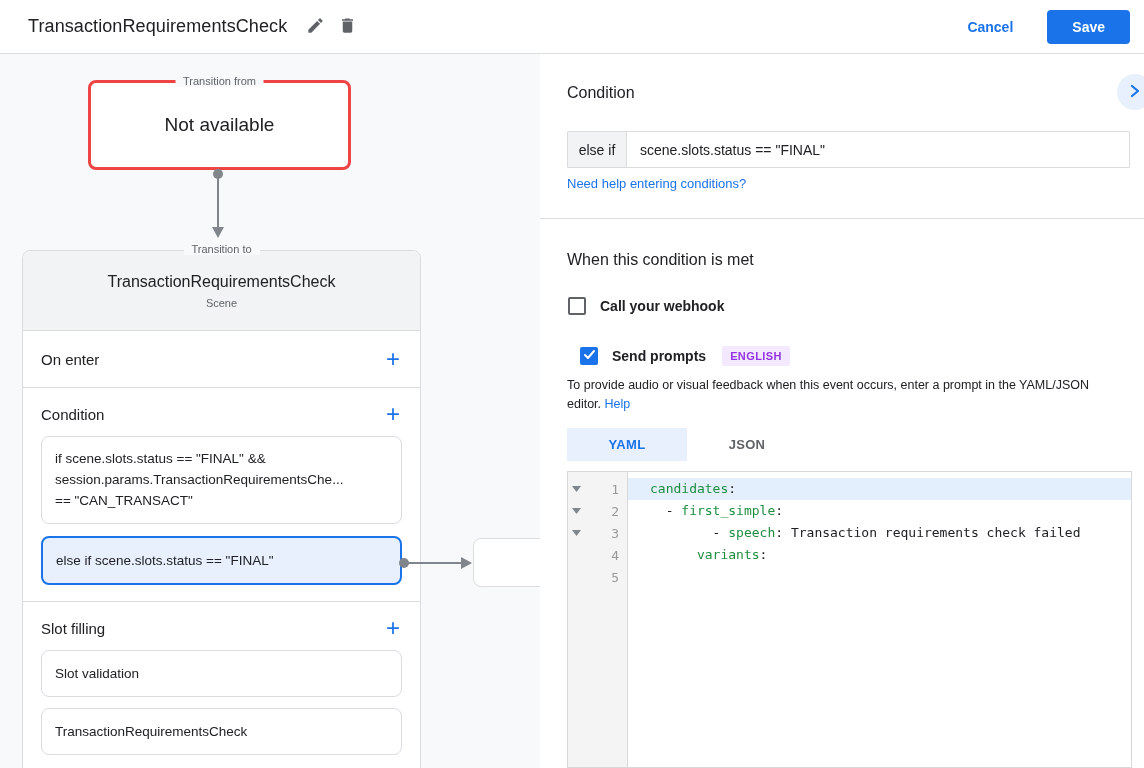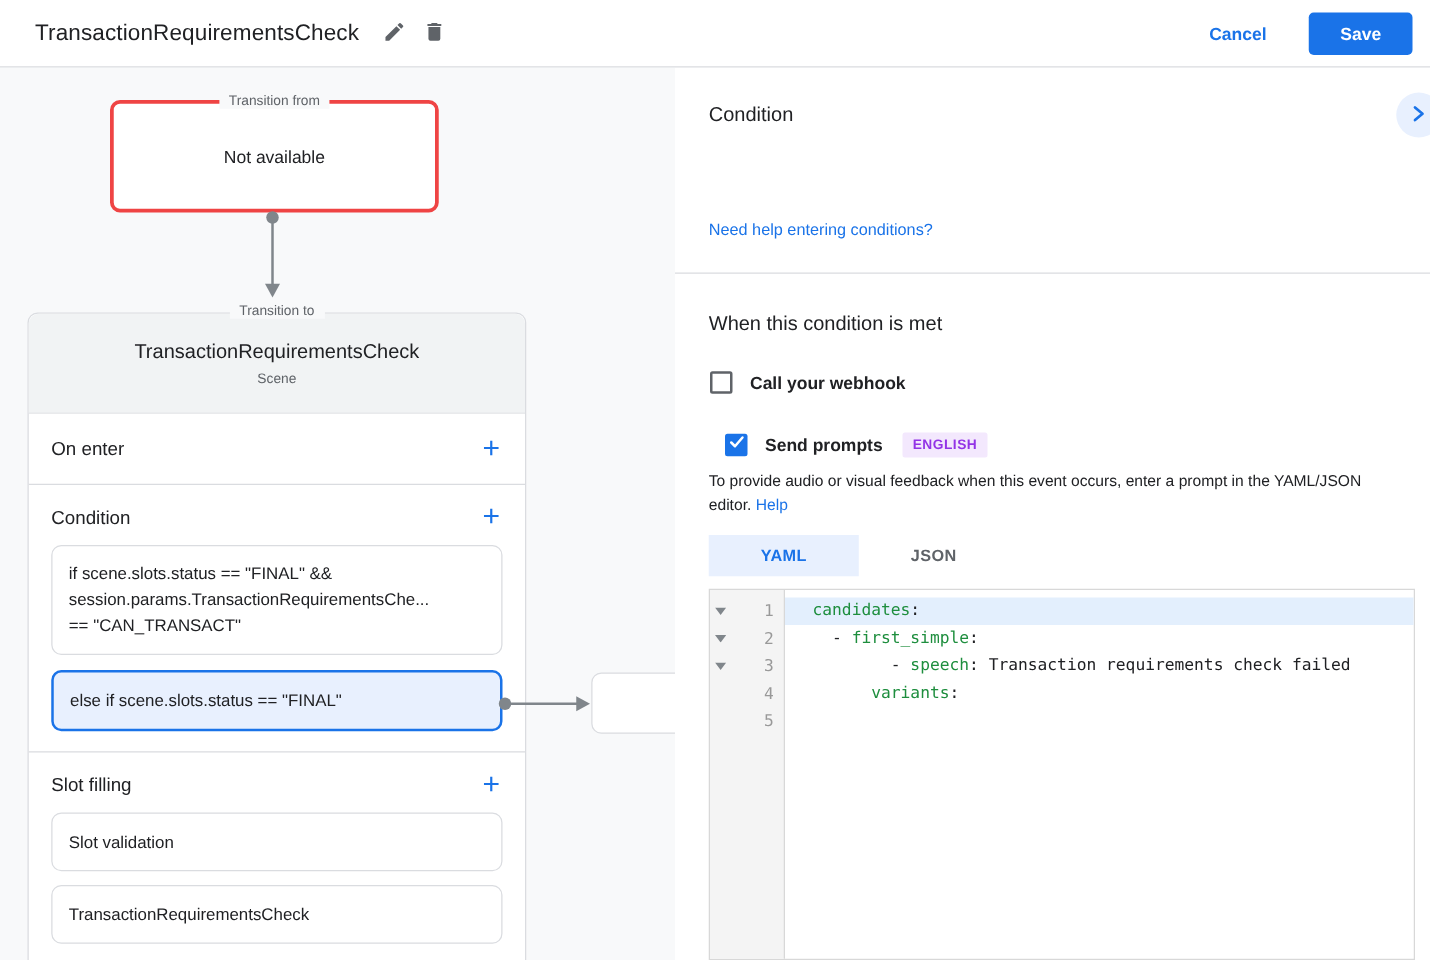--- a/index.html
+++ b/index.html
@@ -22,21 +22,21 @@
               padding:9px 25px; margin-right:14px; cursor:pointer; font-family:inherit; }
 
   
   .canvas { position:absolute; left:0; top:54px; width:540px; height:714px; background:#f8f9fa; overflow:hidden; }
 
   .tfrom-box { position:absolute; left:88px; top:26px; width:263px; height:90px; background:#fff;
                border:3px solid #ef4444; border-radius:8px; }
   .legend { position:absolute; top:-8px; left:50%; transform:translateX(-50%); background:#f8f9fa;
             padding:0 8px; font-size:11px; color:#5f6368; white-space:nowrap; }
   .tfrom-text { position:absolute; left:0; right:0; top:50%; transform:translateY(-50%);
-                text-align:center; font-size:14px; color:#202124; }
+                text-align:center; font-size:19px; color:#202124; }
 
   .v-arrow { position:absolute; left:207px; top:110px; }
   .h-arrow { position:absolute; left:396px; top:499px; }
   .arrow-stroke { stroke:#80868b; stroke-width:2; }
   .arrow-fill { fill:#80868b; }
 
   .scene-card { position:absolute; left:22px; top:196px; width:399px; height:560px; background:#fff;
                 border:1px solid #dadce0; border-radius:8px; }
   .scene-header { height:80px; background:#f1f3f4; border-bottom:1px solid #dadce0;
                   border-radius:8px 8px 0 0; text-align:center; padding-top:22px; }
@@ -210,20 +210,24 @@
     <div class="panel-title">Condition</div>
 
     <button class="collapse-btn">
       <span>
         <svg width="14" height="14" viewBox="0 0 14 14" fill="none" stroke-width="2.2" stroke-linecap="round" stroke-linejoin="round">
             <polyline points="4,2 10,7 4,12"></polyline>
           </svg>
       </span>
     </button>
 
+    <div class="cond-input-row">
+      <div class="cond-prefix">else if</div>
+      <input class="cond-input" type="text" value="scene.slots.status == &quot;FINAL&quot;" style="">
+    </div>
 
     <a class="help-link" href="#">Need help entering conditions?</a>
 
     <div class="panel-divider"></div>
 
     <div class="when-title">When this condition is met</div>
 
     <div class="check-row webhook">
       <span class="cb unchecked"></span>
       <span class="check-label">Call your webhook</span>

